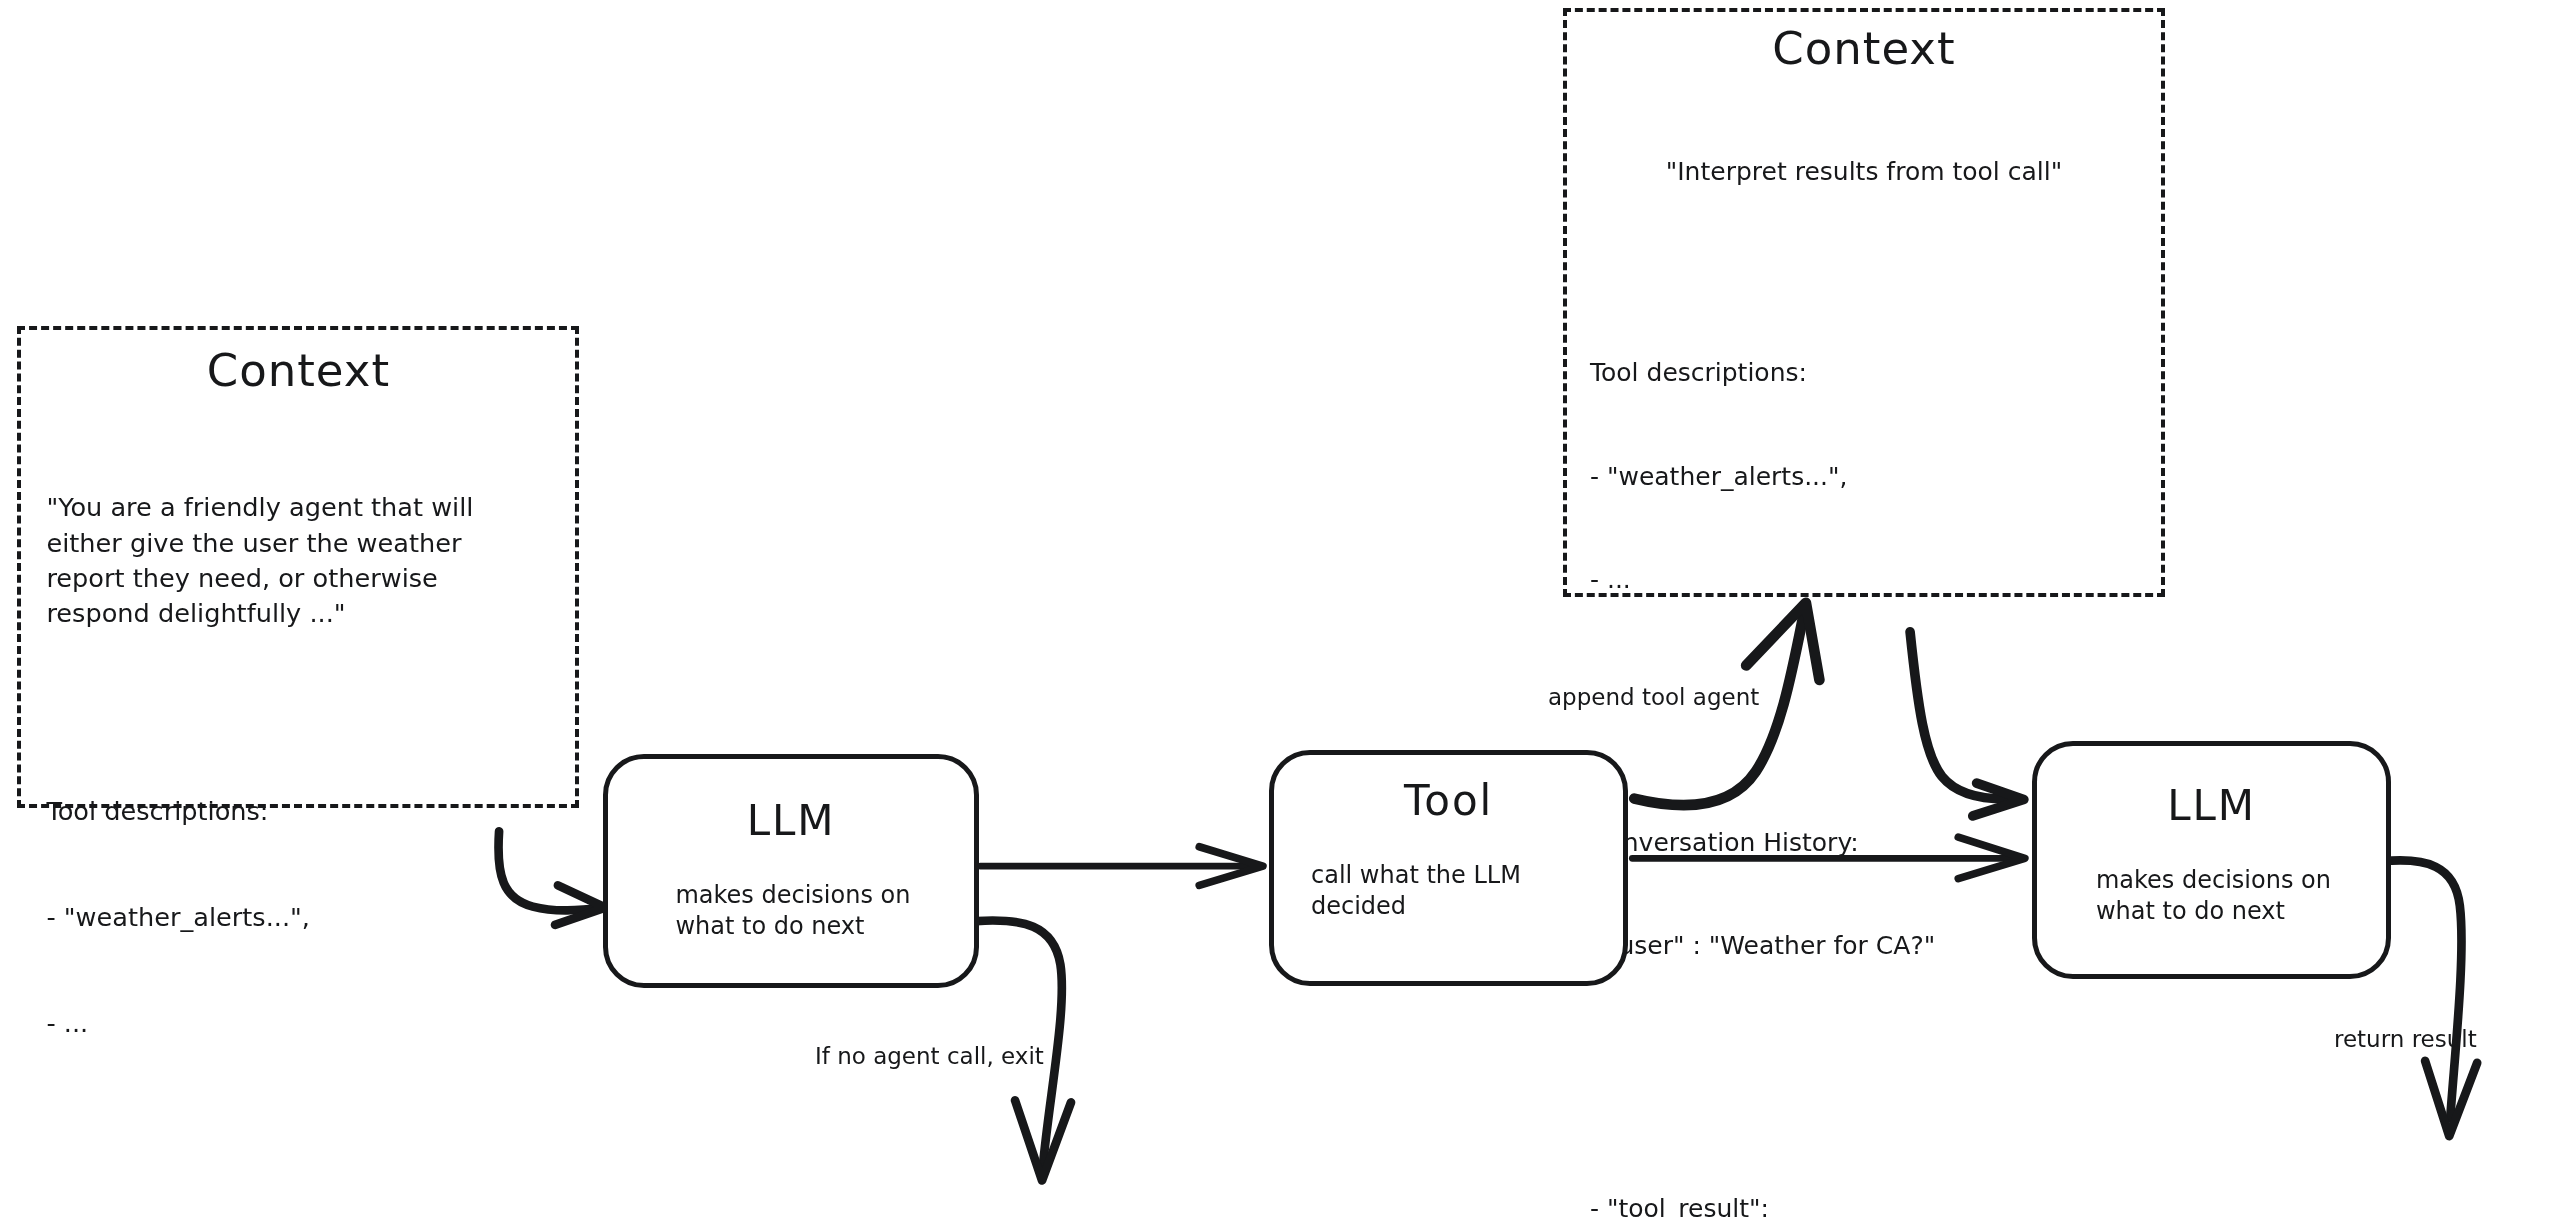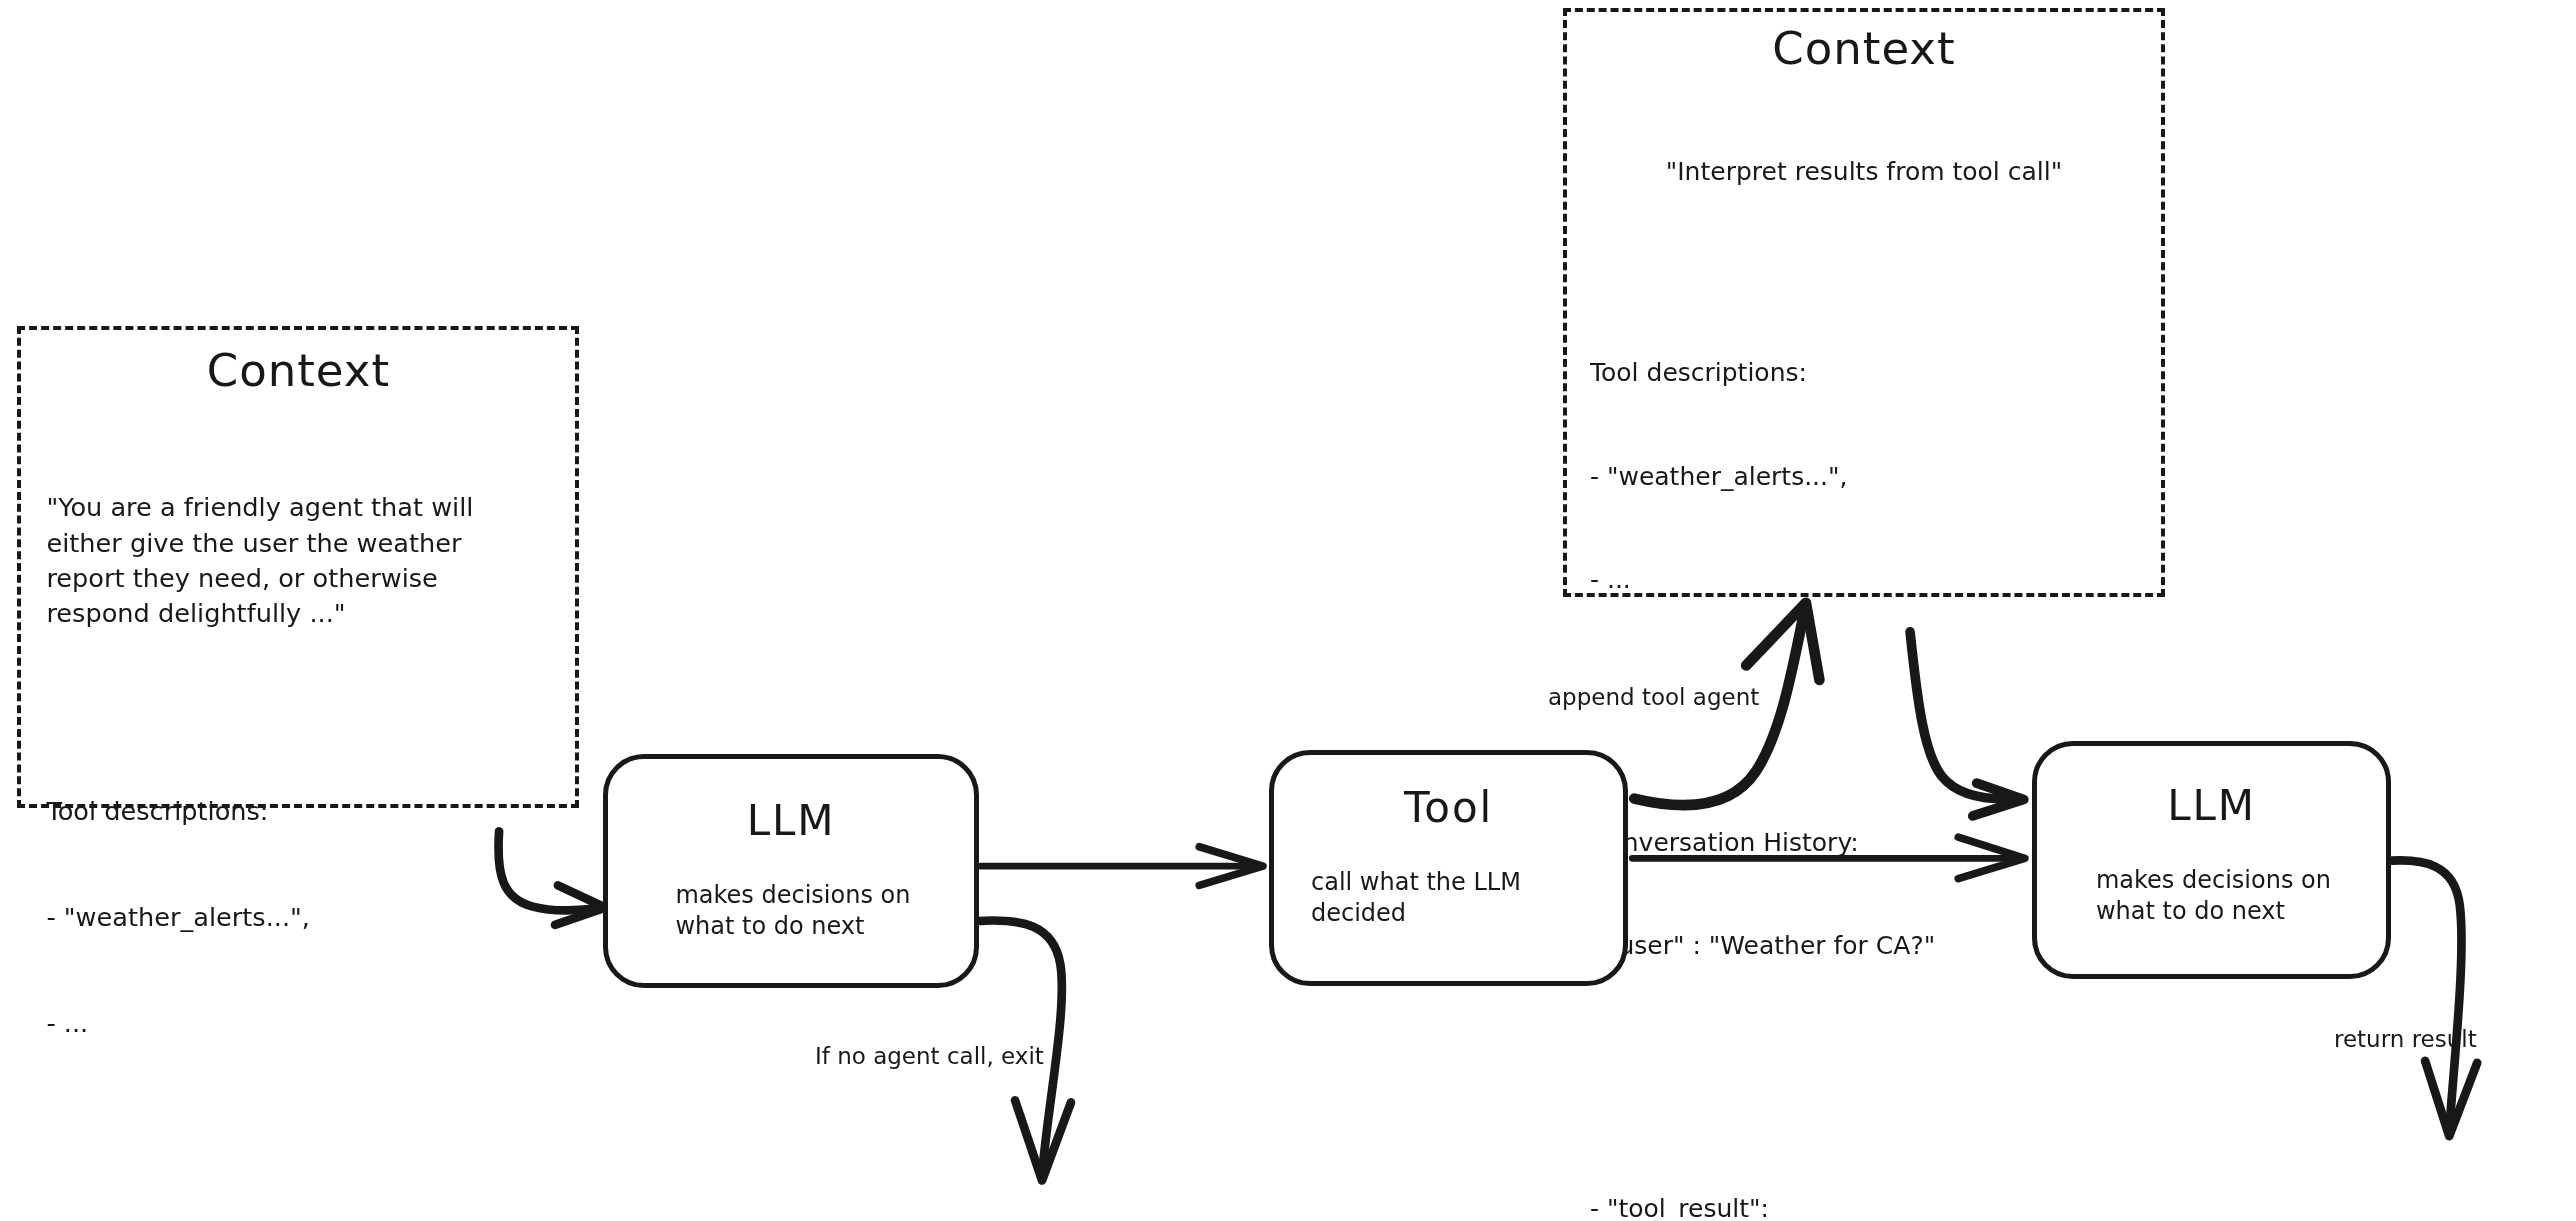--- a/index.html
+++ b/index.html
@@ -92,21 +92,21 @@
     color: #17181a;
     white-space: pre-line;
     text-align: left;
   }
 
   #node-llm1 { left: 603px;  top: 754px; width: 376px; height: 234px; }
   #node-llm1 .node-title { margin-top: 37px; }
   #node-llm1 .node-sub   { margin-top: 35px; margin-left: 3.9px; }
 
   #node-tool { left: 1269px; top: 750px; width: 359px; height: 236px; }
-  #node-tool .node-title { margin-top: 28px; }
+  #node-tool .node-title { margin-top: 21px; }
   #node-tool .node-sub   { margin-top: 35px; margin-right: 19.3px; align-self: flex-start; margin-left: 37px; }
 
   #node-llm2 { left: 2032px; top: 741px; width: 359px; height: 238px; }
   #node-llm2 .node-title { margin-top: 35px; }
   #node-llm2 .node-sub   { margin-top: 35px; margin-left: 3.9px; }
 
   
   .edge-label {
     position: absolute;
     font-size: 23px;

